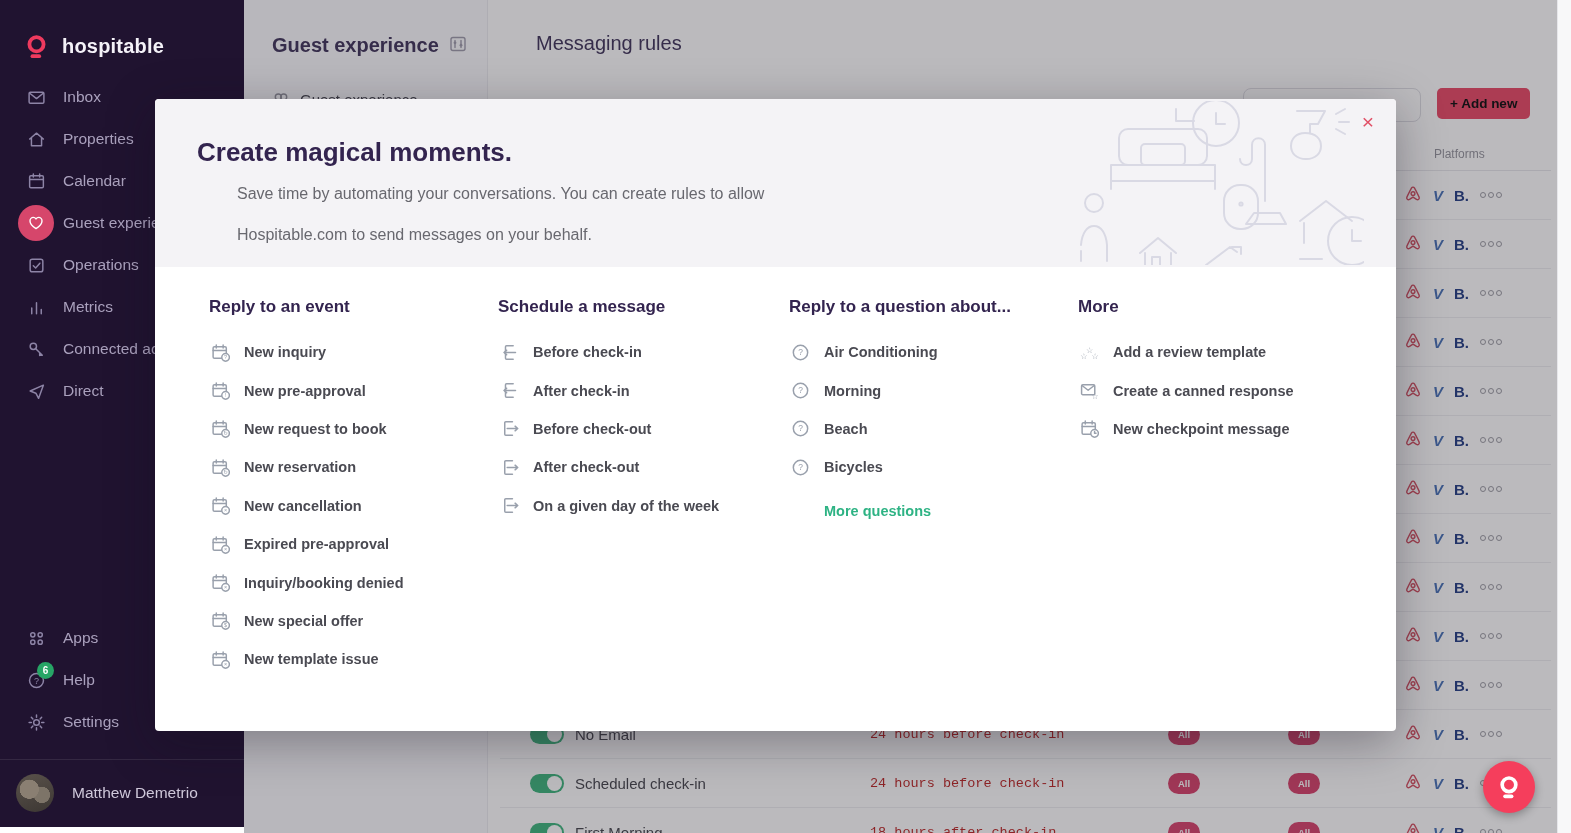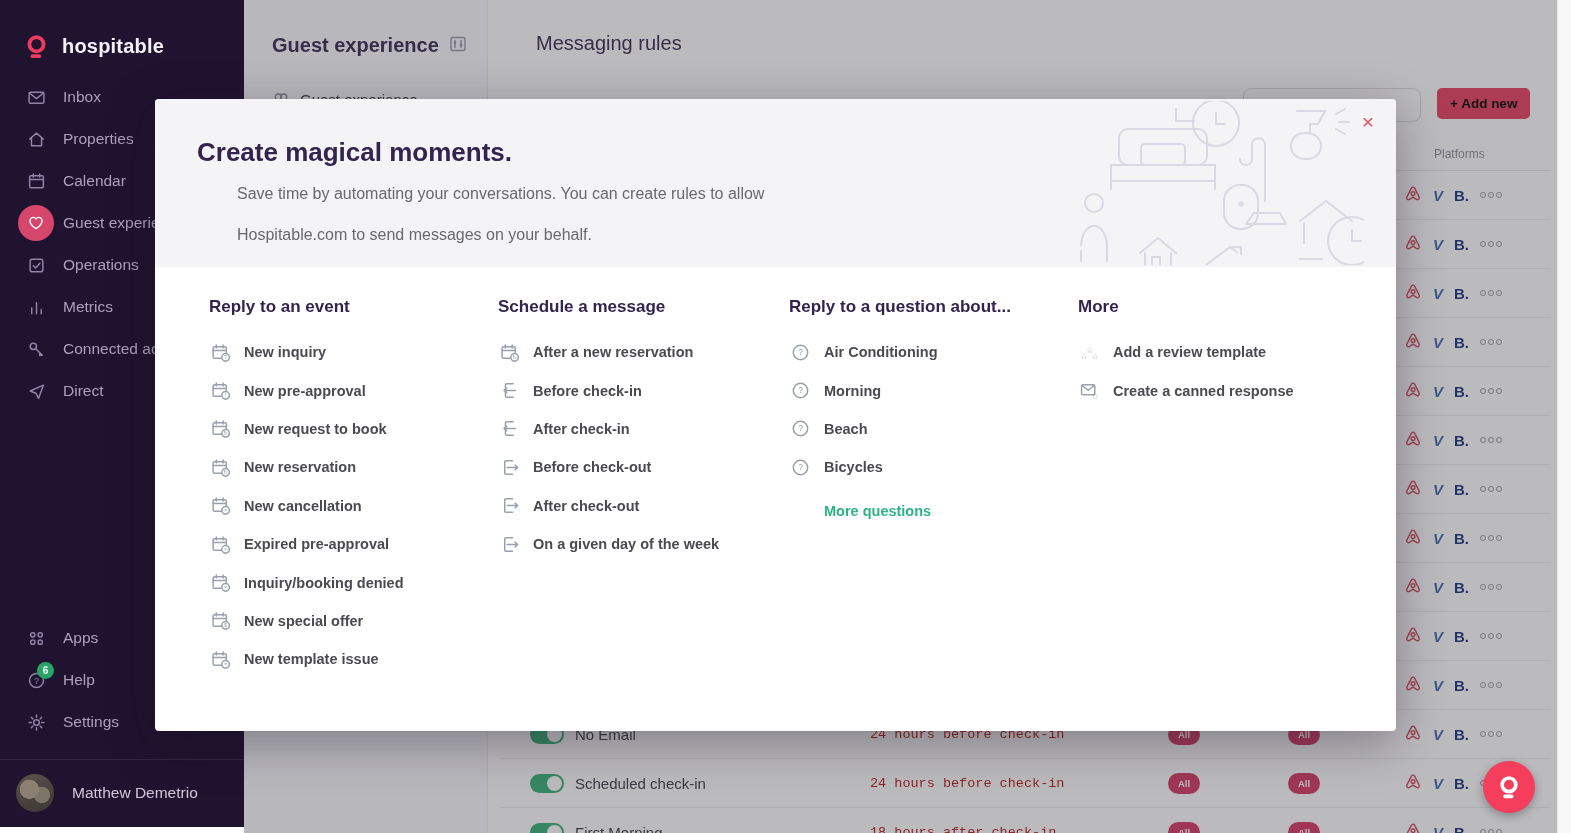--- a/index.html
+++ b/index.html
@@ -666,31 +666,20 @@
               </svg>
             </span>
             <span class="mlabel">New template issue</span>
           </div>
         </div>
         <div>
           <h3 class="mcol-h">Schedule a message</h3>
           <div class="mitem">
             <span class="mico ico">
               <svg viewBox="0 0 18 18">
-                <rect x="2" y="3.5" width="12.5" height="11" rx="1.3"></rect>
-                <path d="M5 1.8v3M11.5 1.8v3M2 7h12.5"></path>
-                <circle class="bfill" cx="13.8" cy="13.6" r="3.6"></circle>
-                <text x="13.8" y="15.5" font-size="5.2" text-anchor="middle">↻</text>
-              </svg>
-            </span>
-            <span class="mlabel">After a new reservation</span>
-          </div>
-          <div class="mitem">
-            <span class="mico ico">
-              <svg viewBox="0 0 18 18">
                 <path d="M12.5 2.5H6.2c-.6 0-1 .4-1 1v11c0 .6.4 1 1 1h6.3"></path>
                 <path d="M14.7 9H3.8M6.3 6.8L3.8 9l2.5 2.2"></path>
               </svg>
             </span>
             <span class="mlabel">Before check-in</span>
           </div>
           <div class="mitem">
             <span class="mico ico">
               <svg viewBox="0 0 18 18">
                 <path d="M12.5 2.5H6.2c-.6 0-1 .4-1 1v11c0 .6.4 1 1 1h6.3"></path>
@@ -781,20 +770,31 @@
           </div>
           <div class="mitem">
             <span class="mico ico">
               <svg viewBox="0 0 18 18">
                 <rect x="1.5" y="3.5" width="12.5" height="9.5" rx="1.2"></rect>
                 <path d="M2.2 4.5l5.5 4.3 5.5-4.3"></path>
                 <text x="14.2" y="17" font-size="7.5" text-anchor="middle">☆</text>
               </svg>
             </span>
             <span class="mlabel">Create a canned response</span>
+          </div>
+          <div class="mitem">
+            <span class="mico ico">
+              <svg viewBox="0 0 18 18">
+                <rect x="2" y="3.5" width="12.5" height="11" rx="1.3"></rect>
+                <path d="M5 1.8v3M11.5 1.8v3M2 7h12.5"></path>
+                <circle class="bfill" cx="13.8" cy="13.6" r="3.6"></circle>
+                <path d="M13.8 11.9v1.7h1.4" stroke-width="1"></path>
+              </svg>
+            </span>
+            <span class="mlabel">New checkpoint message</span>
           </div>
         </div>
       </div>
   </div>
 
   <div class="launcher ico">
     <svg viewBox="0 0 24 24">
         <circle class="thick" cx="12" cy="10" r="6.3"></circle>
         <path class="thick" d="M8.4 20.6h6"></path>
       </svg>

